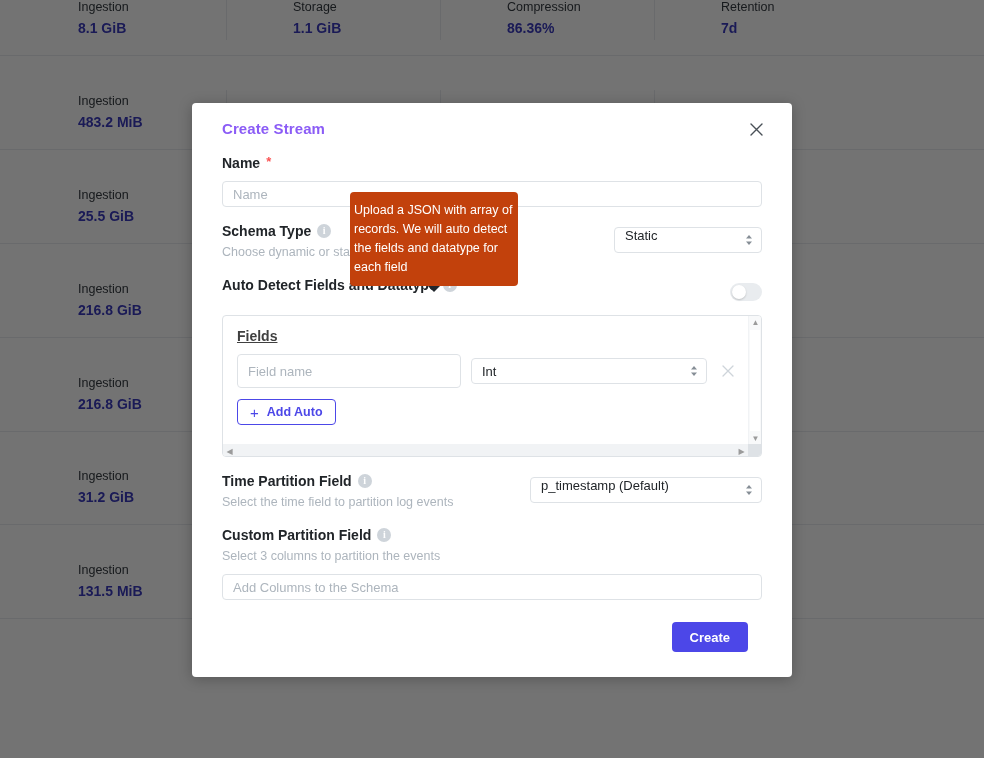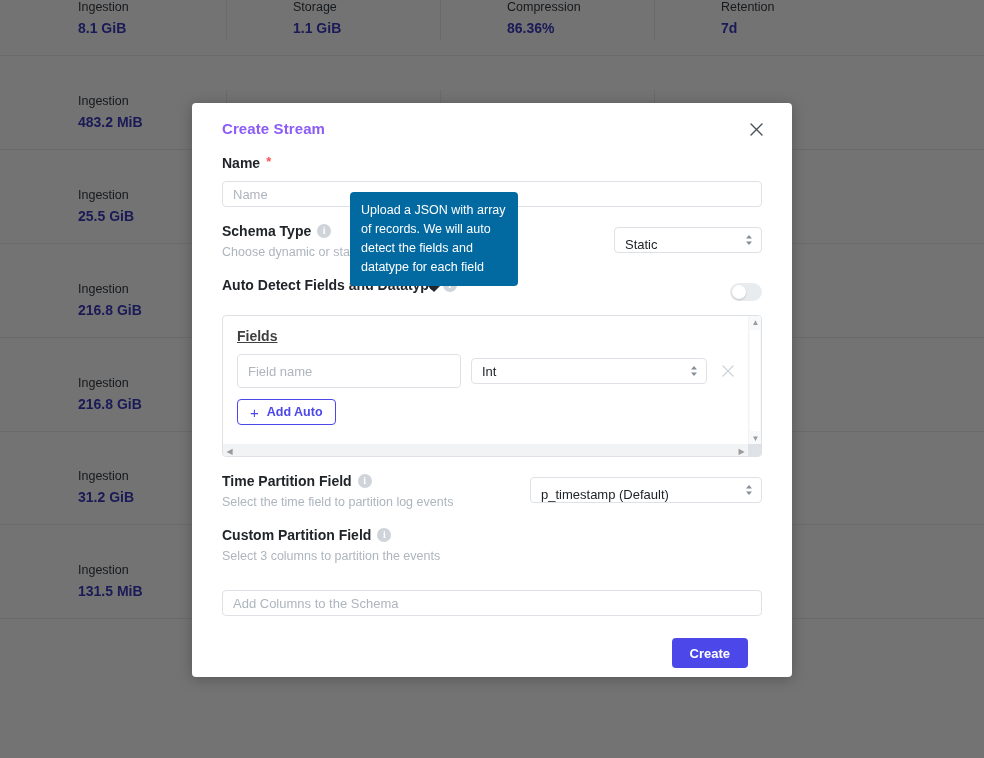--- a/index.html
+++ b/index.html
@@ -187,21 +187,21 @@
 
   .row-left { flex: 1; }
 
   .select-box {
     position: relative;
     width: 148px;
     height: 26px;
     border: 1px solid #dee2e6;
     border-radius: 4px;
     display: flex;
-    align-items: flex-end;
+    align-items: flex-start;
     padding: 0 10px;
     font-size: 13px;
     color: #212529;
     background: #fff;
     cursor: pointer;
     flex: none;
     margin-top: 6px;
   }
 
   .select-box.wide { width: 232px; }
@@ -405,40 +405,40 @@
     font-family: "Liberation Sans", sans-serif;
     cursor: pointer;
   }
 
   
   .tooltip {
     position: absolute;
     left: 350px;
     top: 192px;
     width: 168px;
-    background: #0369a1;
+    background: #c2410c;
     color: #ffffff;
     border-radius: 4px;
-    padding: 9px 11px;
+    padding: 9px 4px;
     font-size: 12.5px;
     line-height: 19px;
     z-index: 40;
   }
   .tooltip::after {
     content: "";
     position: absolute;
     left: 78px;
     bottom: -6px;
     width: 0; height: 0;
     border-left: 6px solid transparent;
     border-right: 6px solid transparent;
     border-top: 6px solid #21262c;
   }
 
-  .cpf-input { margin-top: 25px; }
+  .cpf-input { margin-top: 9px; }
 </style>
 </head>
 <body>
 
 <div id="app">
 
   <div class="bg-page">
     <div class="stream-row" style="top:-19px">
       <div class="metrics">
         <div class="metric">

